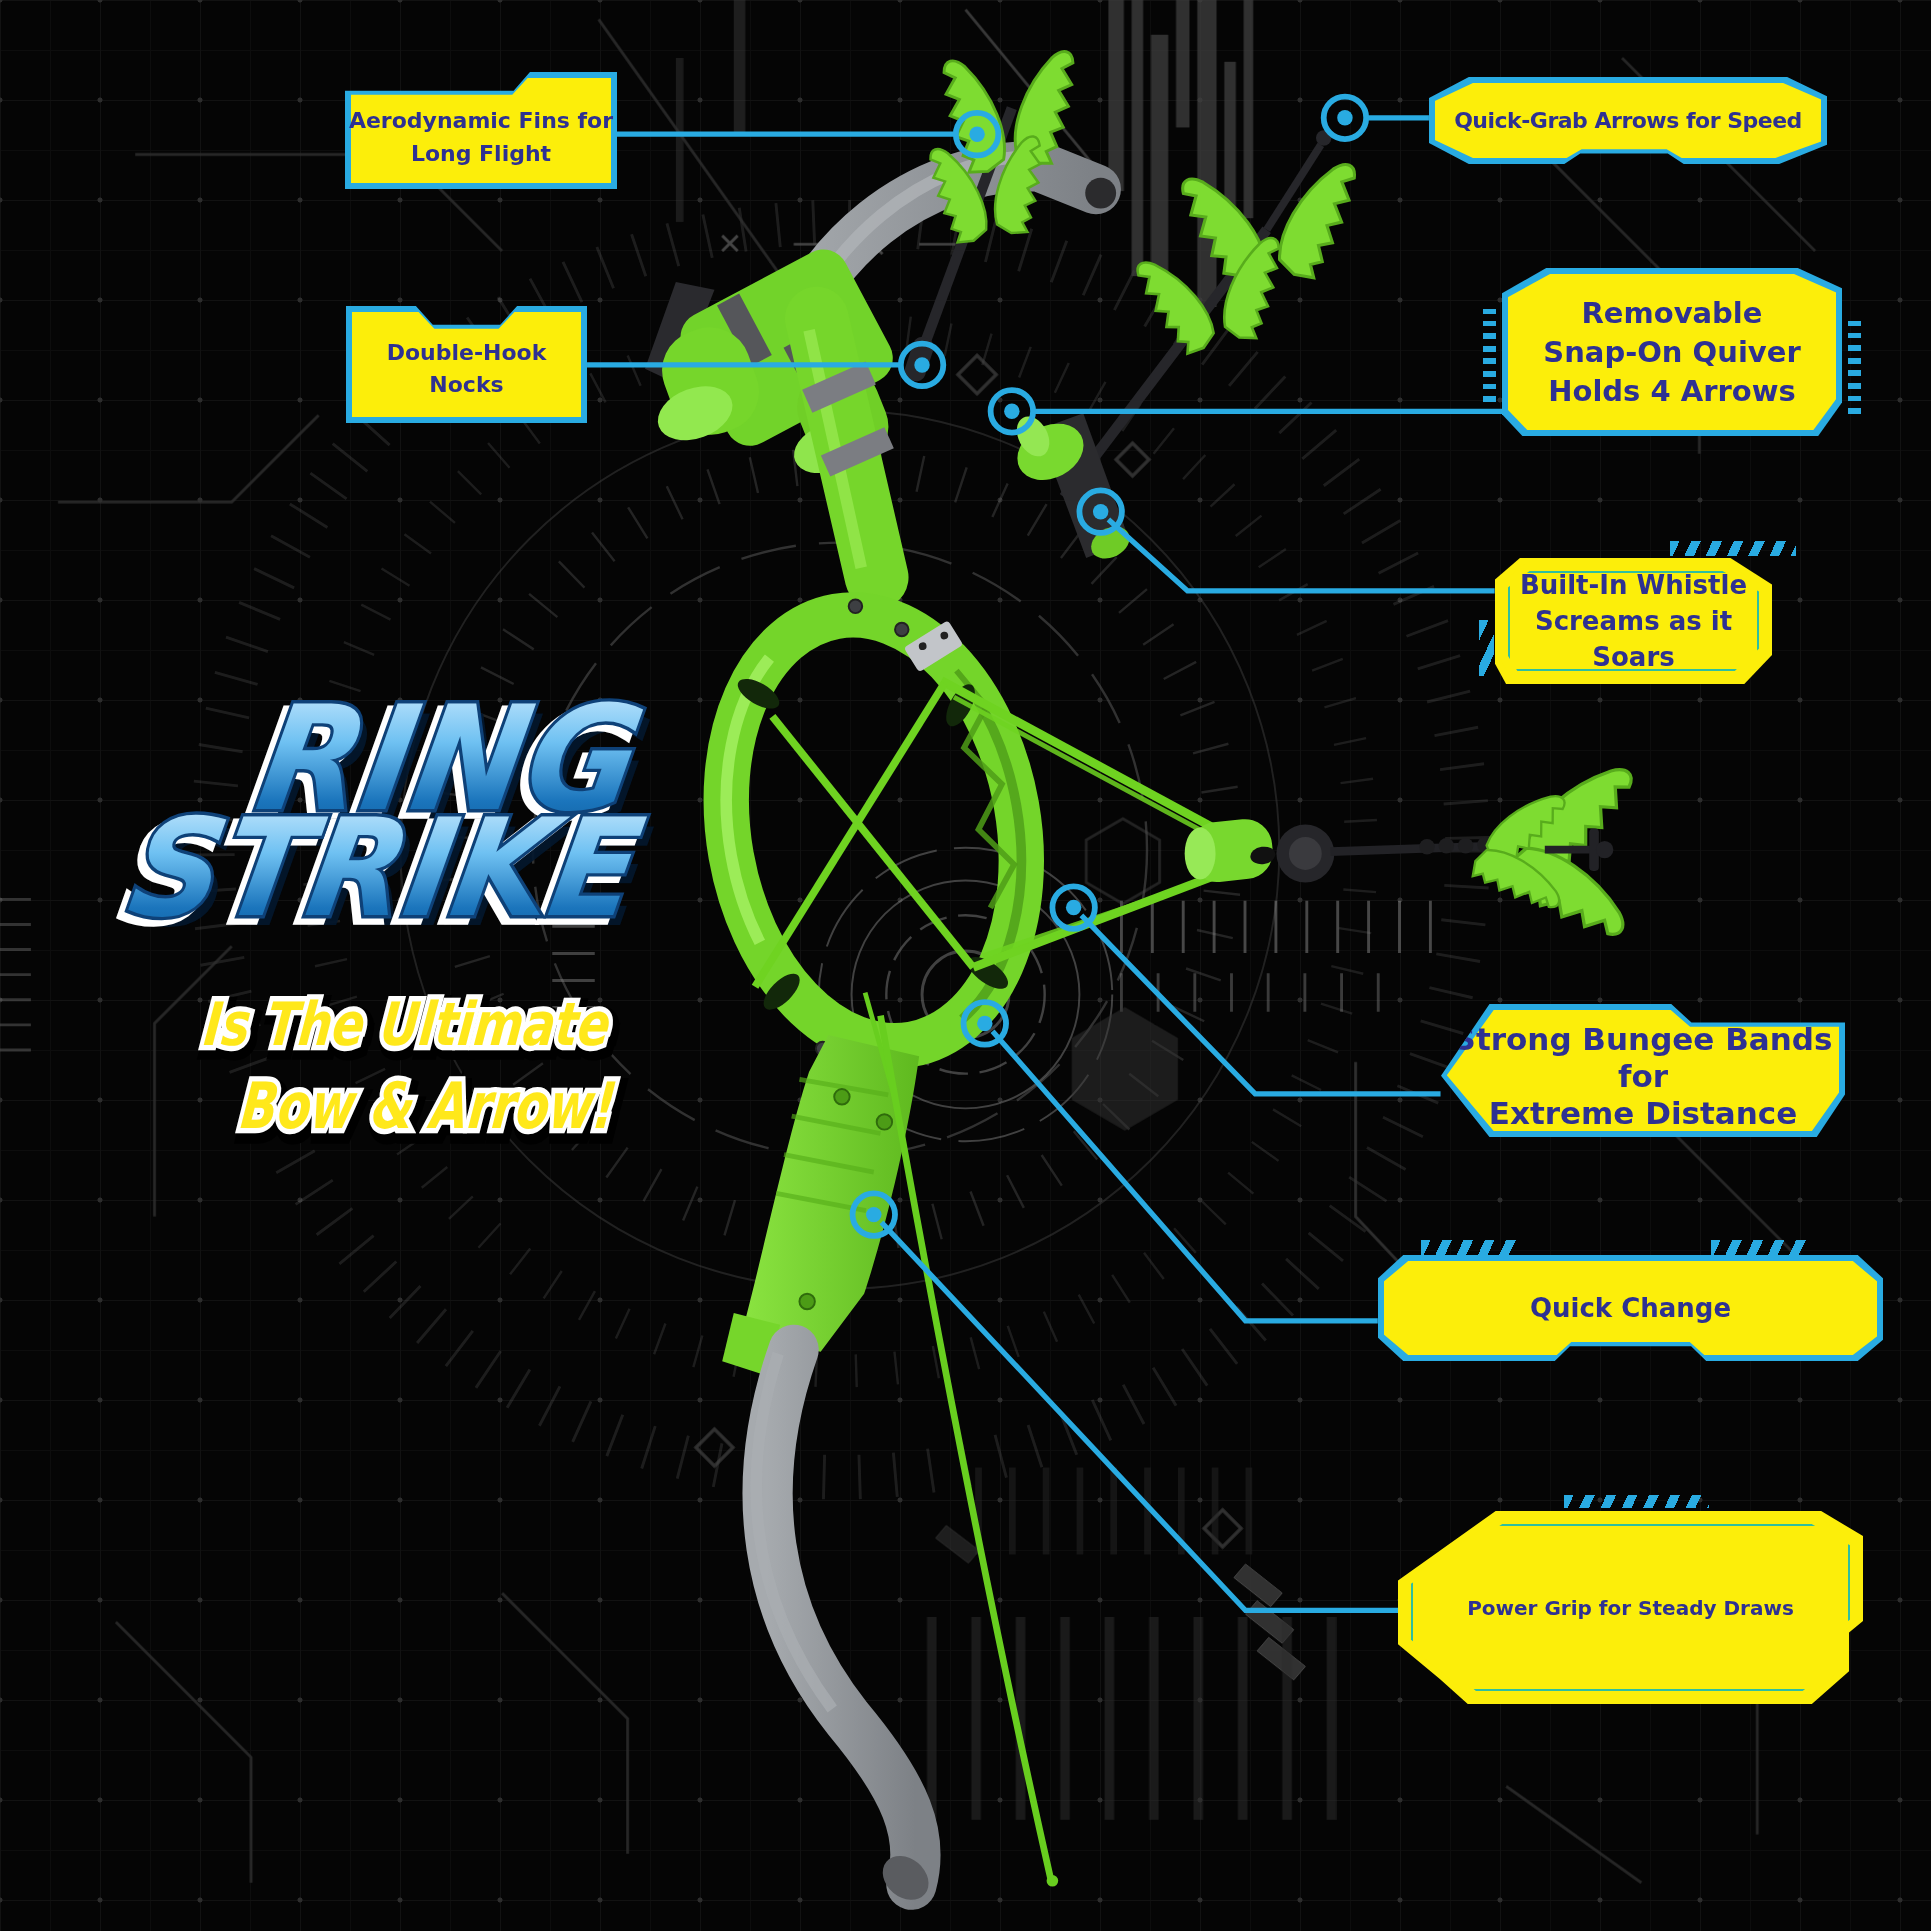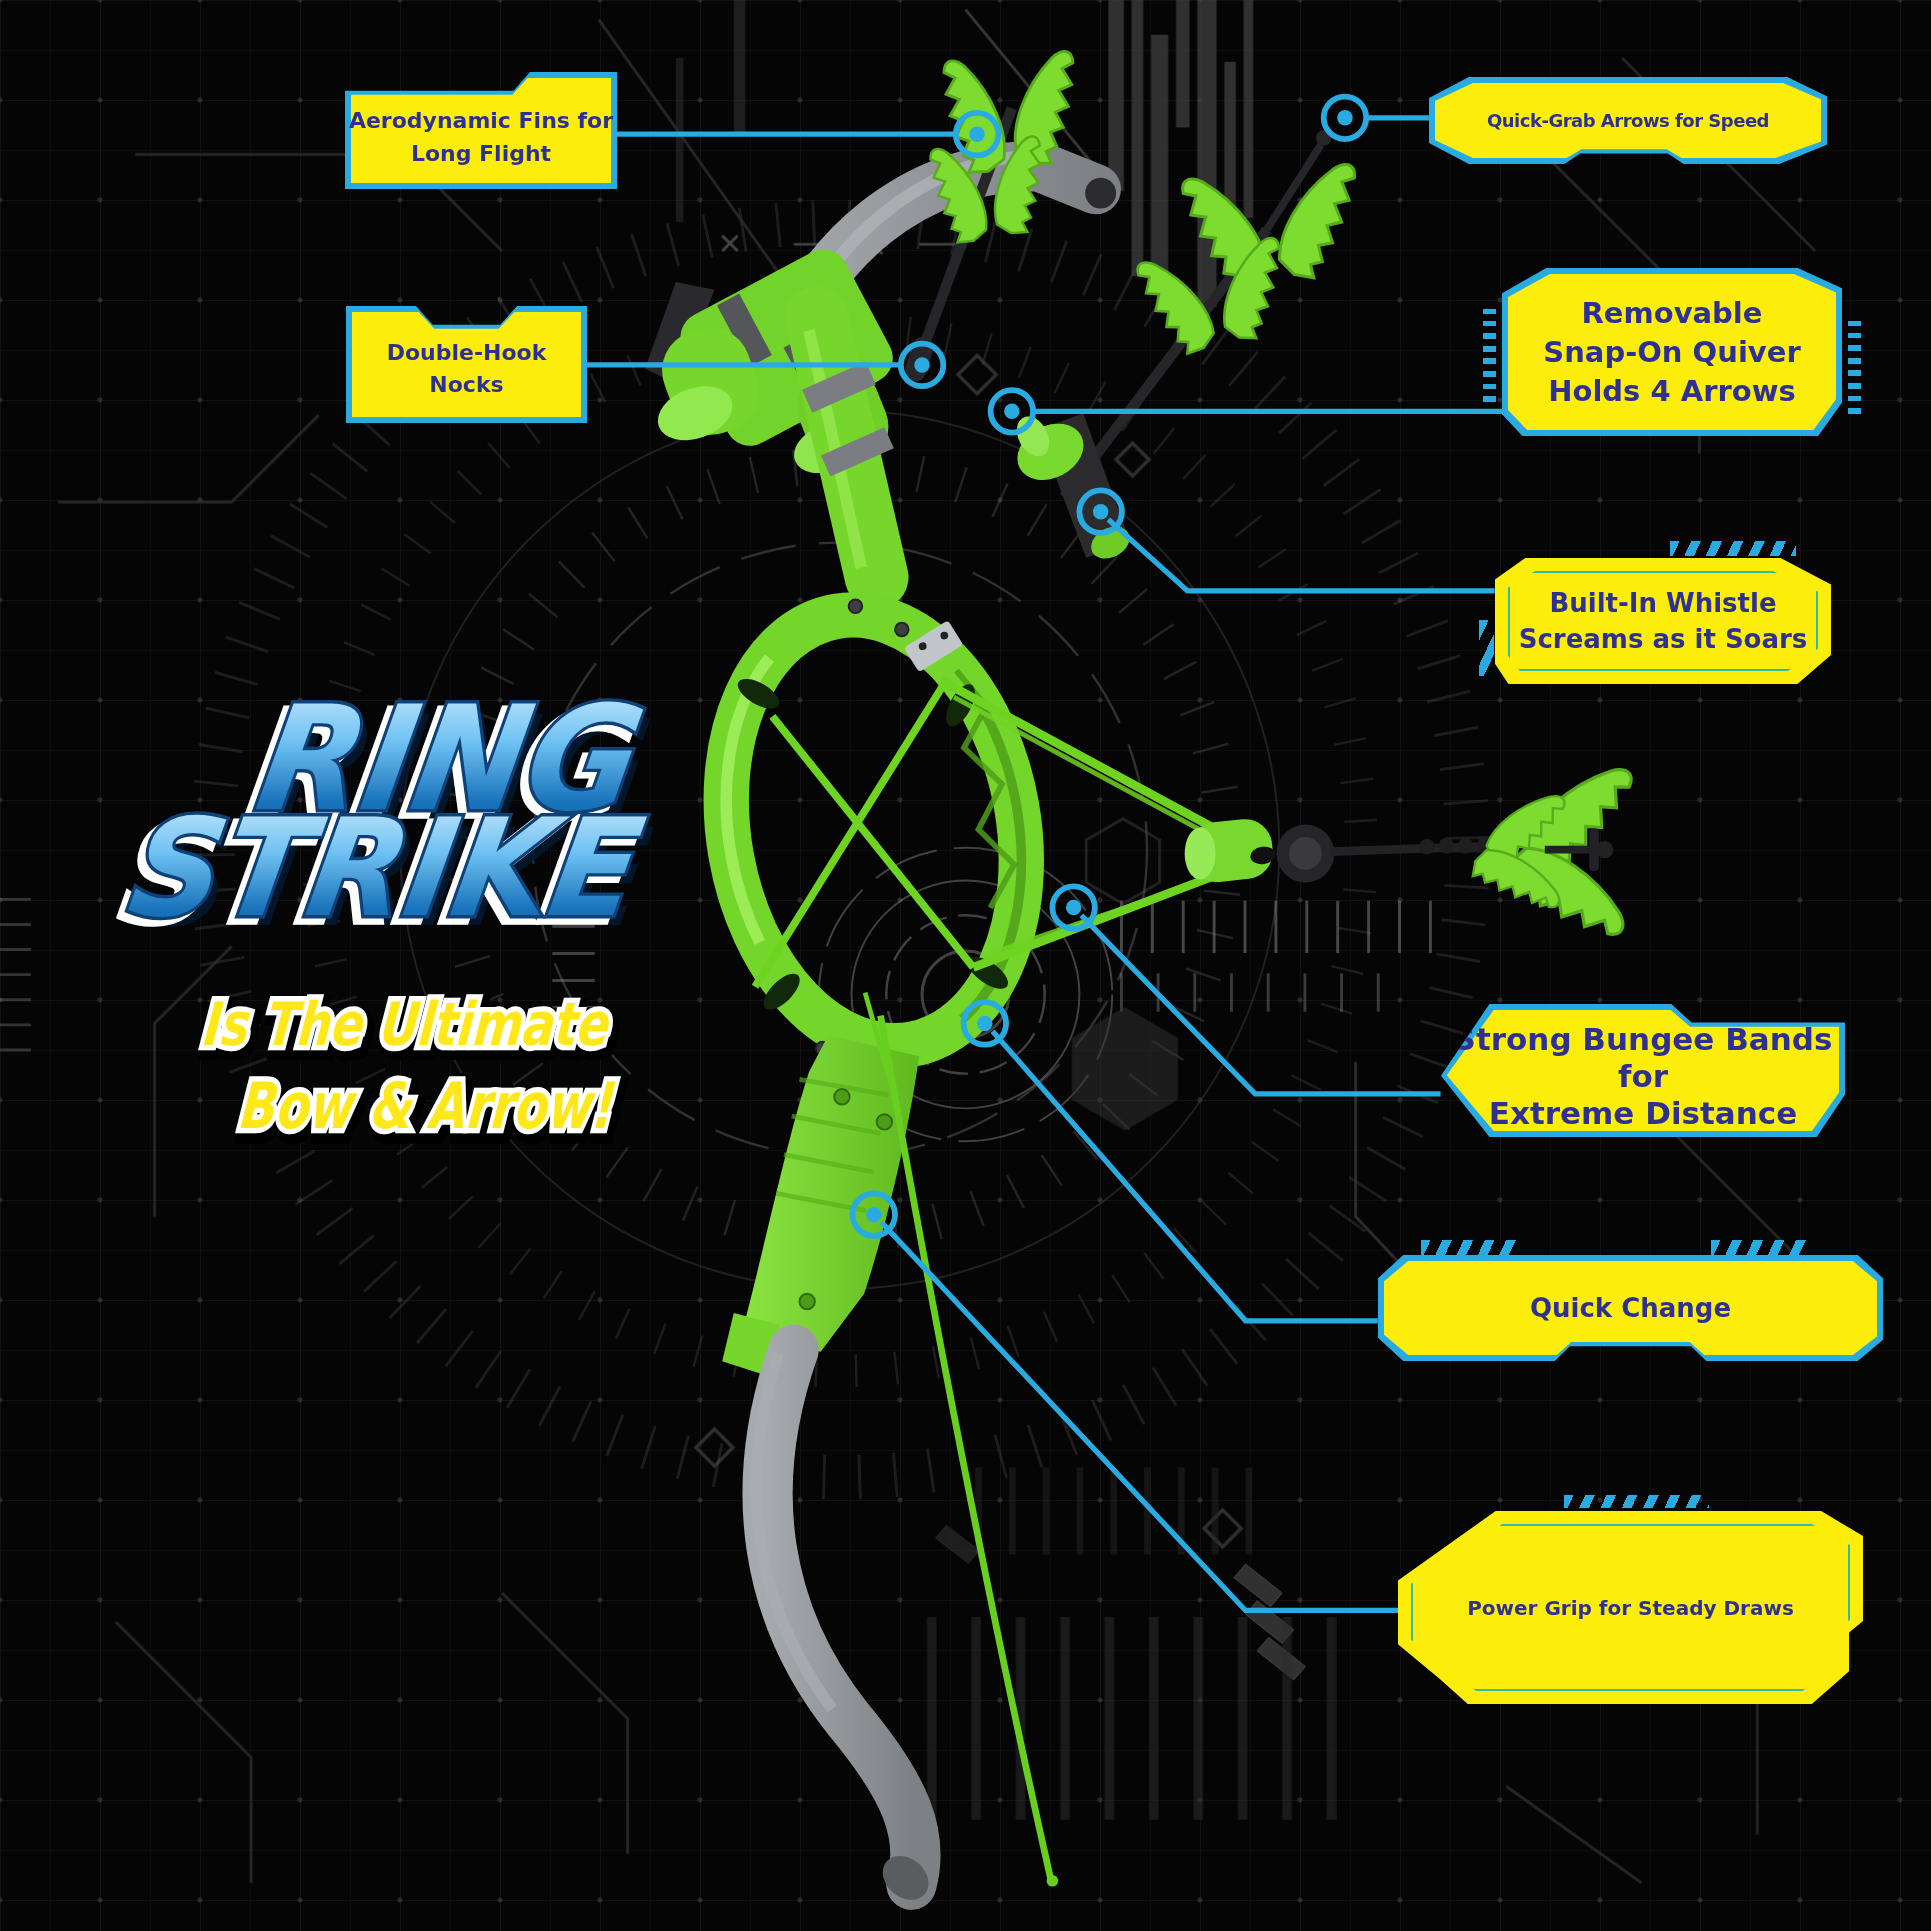--- a/index.html
+++ b/index.html
@@ -28,21 +28,21 @@
   
   .sh-aero{clip-path:polygon(0 16%,62% 16%,68% 0,100% 0,100% 100%,0 100%);}
   .sh-qg{clip-path:polygon(10% 0,90% 0,100% 22%,100% 78%,88% 100%,64% 100%,60% 88%,38% 88%,34% 100%,10% 100%,0 76%,0 24%);}
   .sh-dh{clip-path:polygon(0 0,29% 0,36% 16%,64% 16%,71% 0,100% 0,100% 100%,0 100%);}
   .sh-qv{clip-path:polygon(13% 0,87% 0,100% 12%,100% 80%,93% 100%,6% 100%,0 87%,0 15%);}
   .sh-wh{clip-path:polygon(9% 0,85% 0,100% 21%,100% 77%,90% 100%,4% 100%,0 84%,0 17%);}
   .sh-sb{clip-path:polygon(12% 0,57% 0,62% 14%,100% 14%,100% 68%,93% 100%,12% 100%,0 54%);}
   .sh-qc{clip-path:polygon(5% 0,95% 0,100% 22%,100% 80%,95% 100%,65% 100%,62% 86%,38% 86%,35% 100%,5% 100%,0 78%,0 22%);}
   .sh-pg{clip-path:polygon(21% 0,91% 0,100% 13%,100% 57%,97% 63%,97% 83%,89% 100%,15% 100%,9% 87%,0 69%,0 36%);}
   #co-aero .co-text{font-size:22px;line-height:33px;padding-top:13.5px;}
-  #co-qg .co-text{font-size:18px;letter-spacing:-0.5px;text-align:right;}
+  #co-qg .co-text{font-size:22px;letter-spacing:-0.5px;text-align:right;}
   #co-dh .co-text{font-size:22px;line-height:32px;padding-top:9.7px;}
   #co-qv .co-text{font-size:29px;line-height:39px;}
   #co-wh .co-text{font-size:26px;line-height:36px;}
   #co-sb .co-text{font-size:31px;line-height:37px;padding-top:11.6px;}
   #co-qc .co-text{font-size:26px;line-height:37px;}
   #co-pg .co-text{font-size:20px;}
 </style>
 </head>
 <body>
 
@@ -377,21 +377,21 @@
     <div class="co-fill sh-qv"></div>
     <div class="co-text">
       <div>Removable</div>
       <div>Snap-On Quiver</div>
       <div>Holds 4 Arrows</div>
     </div>
   </div>
   <div class="hatchv" style="left:1483px;top:309px;width:12.6px;height:93px"></div>
   <div class="hatchv" style="left:1848px;top:321px;width:12.6px;height:93px"></div>
 
-  <div class="callout sh-wh yellow-box" id="co-wh" style="left:1495px;top:558px;width:336px;height:126px">
+  <div class="callout sh-wh yellow-box" id="co-wh" style="left:1495px;top:558px;width:277px;height:126px">
     <div class="co-fill sh-wh"></div>
     <div class="co-teal sh-wh"></div>
     <div class="co-text">
       <div>Built-In Whistle</div>
       <div>Screams as it Soars</div>
     </div>
   </div>
   <div class="hatch" style="left:1670px;top:541px;width:126px;height:14.5px"></div>
   <div class="hatch" style="left:1479px;top:620px;width:15.4px;height:56px"></div>
 

